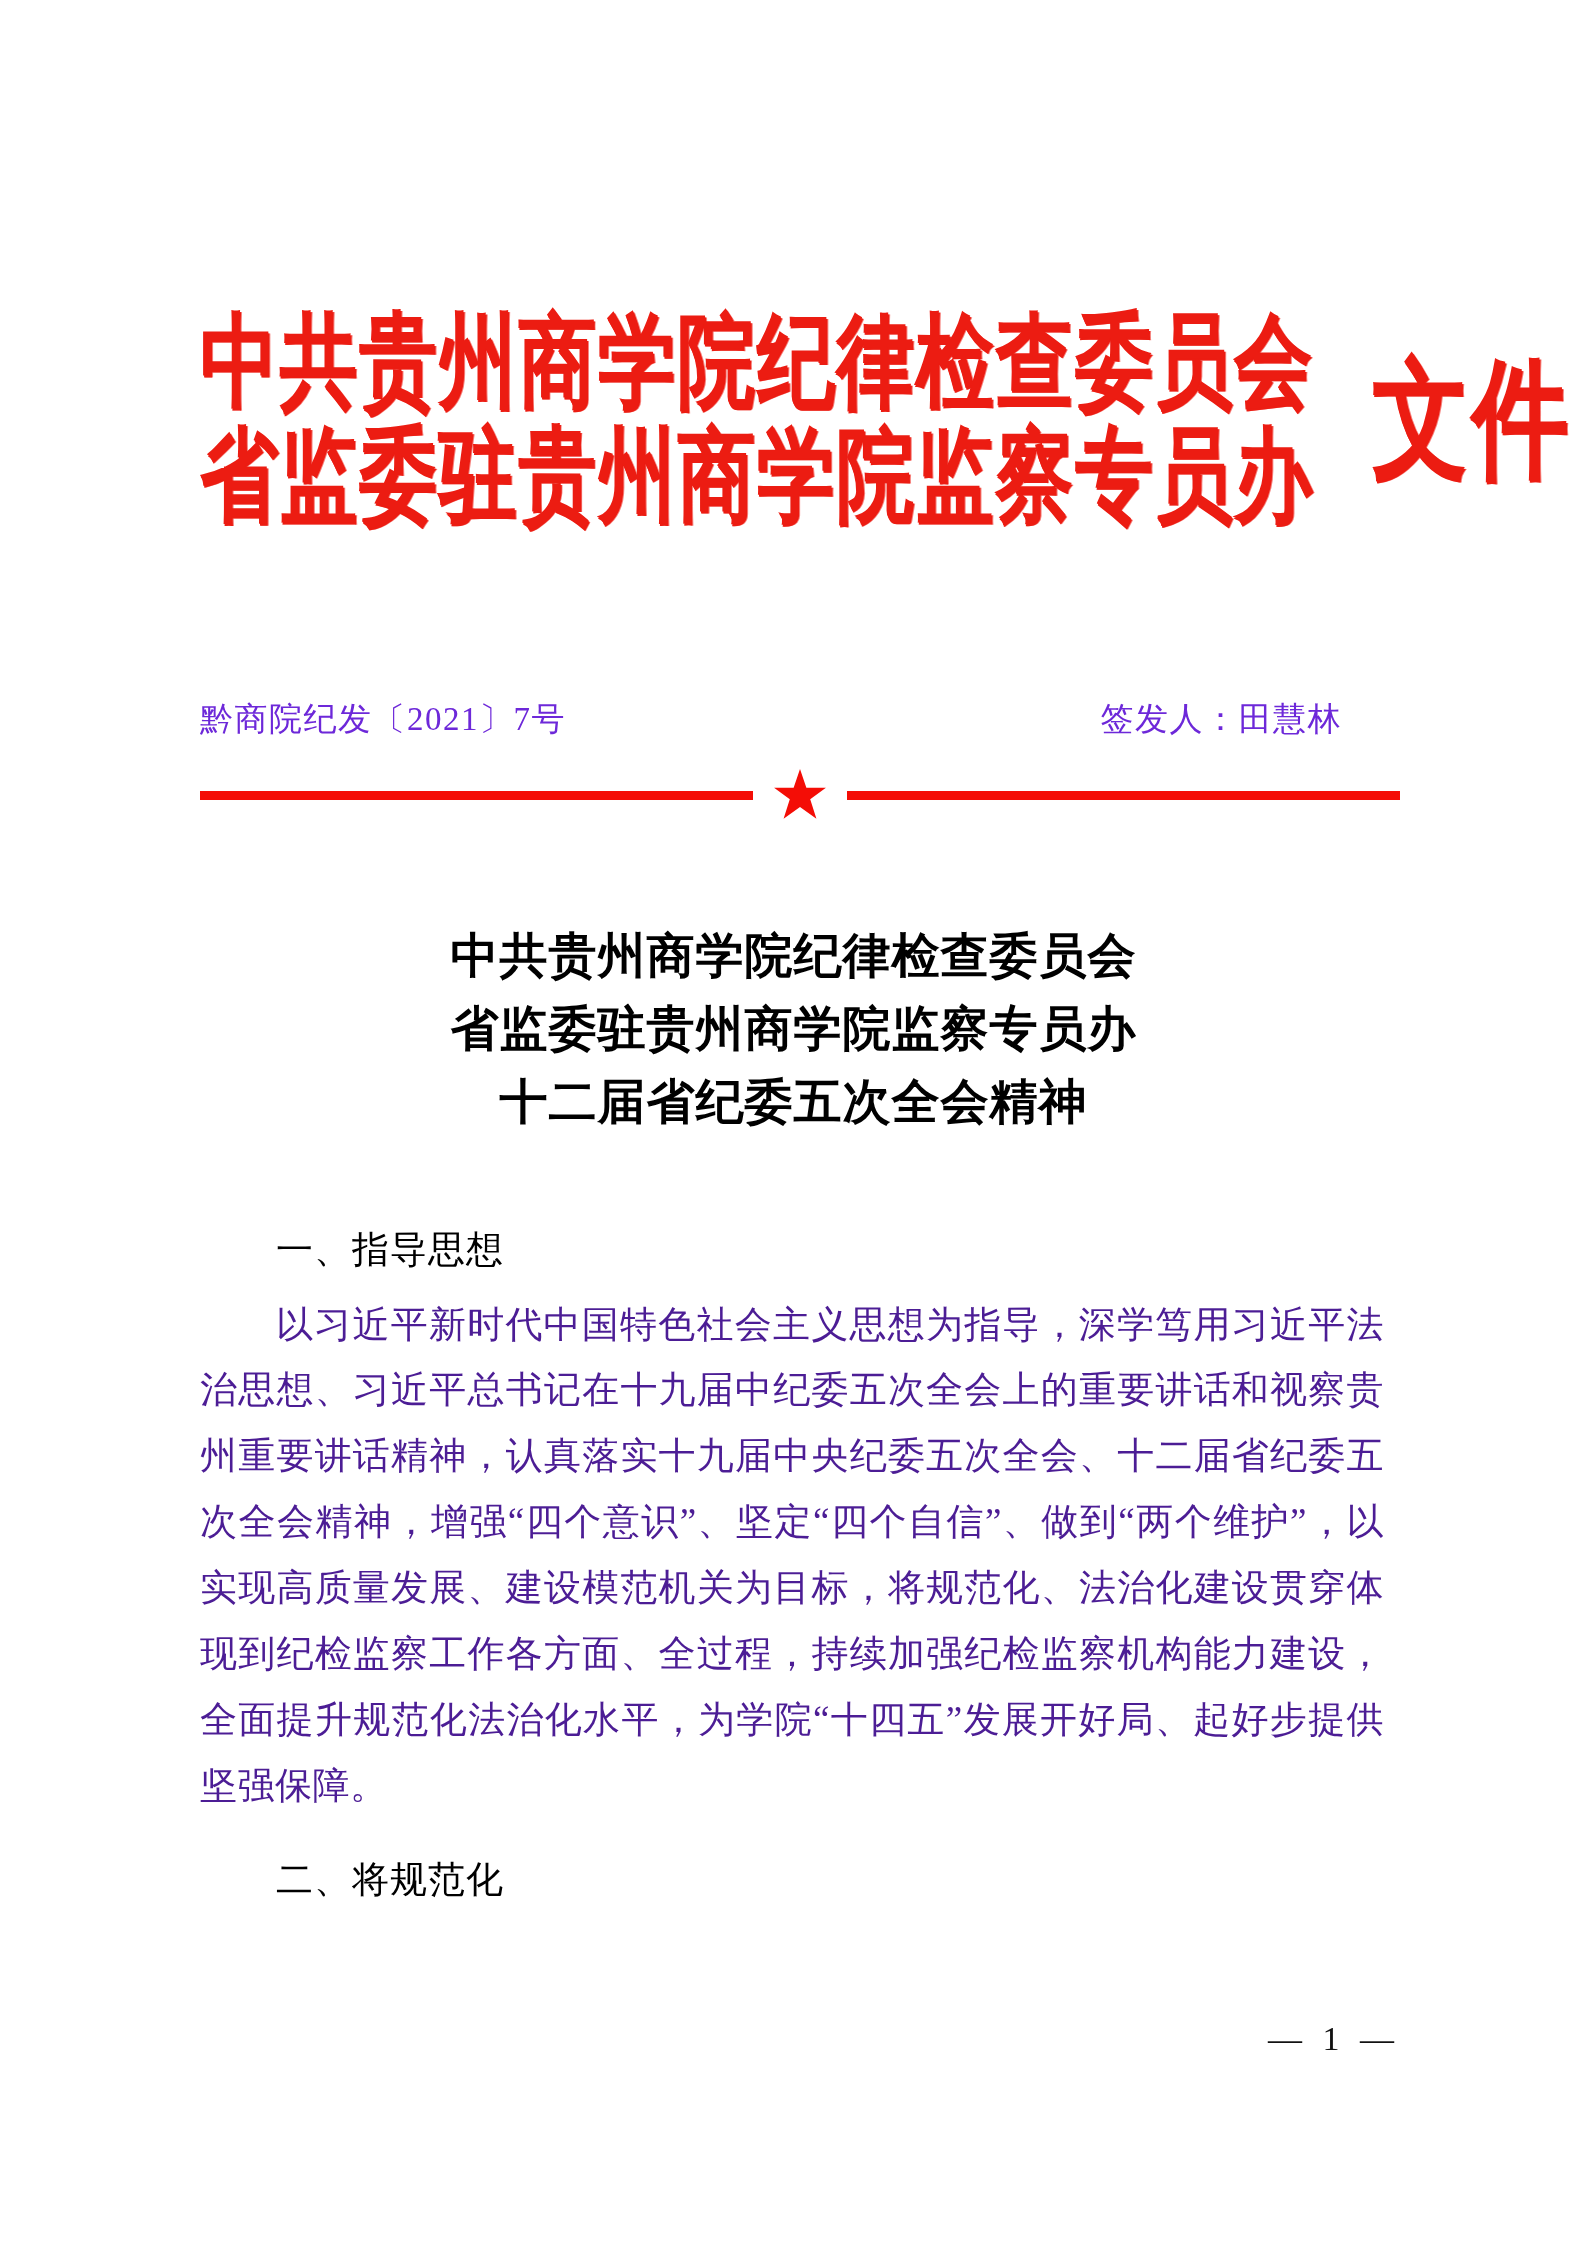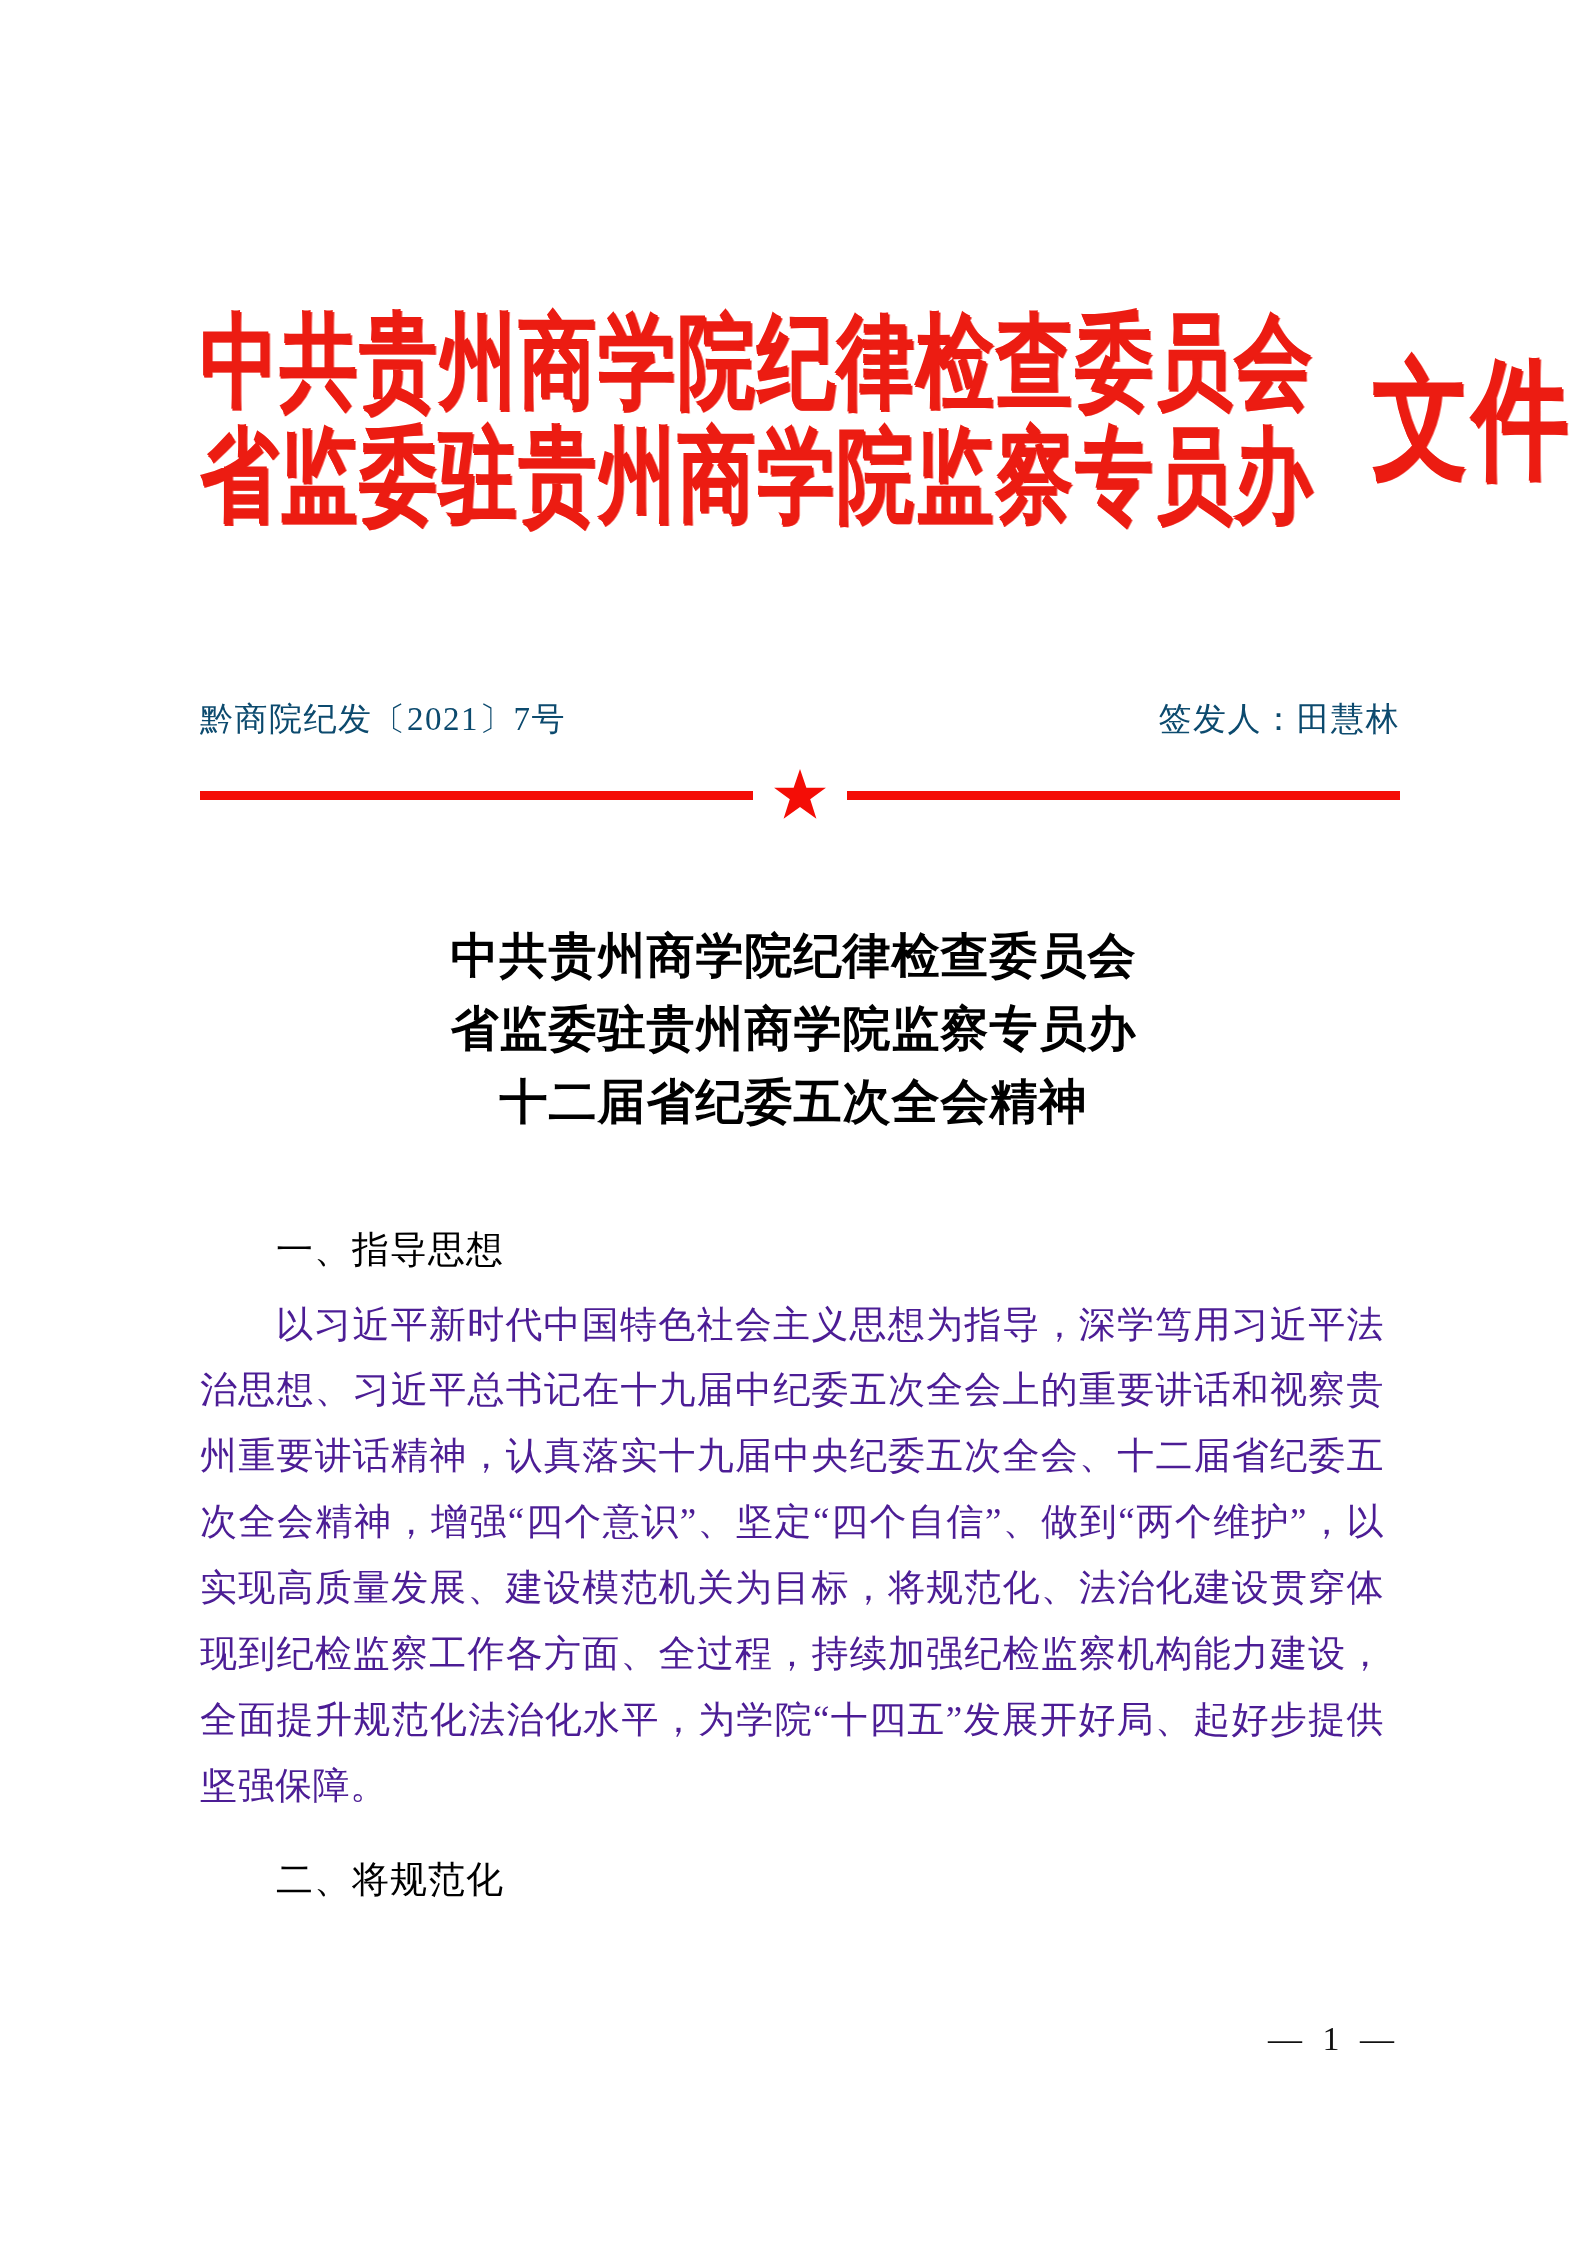--- a/index.html
+++ b/index.html
@@ -71,25 +71,26 @@
     top: 697px;
     width: 1200px;
     display: flex;
     flex-direction: row;
     align-items: baseline;
     justify-content: space-between;
   }
   .docnum, .signer {
     font-family: "Liberation Serif", "DejaVu Serif", serif;
     font-size: 33px;
-    color: #0c4a6e;
+    color: #6d28d9;
     letter-spacing: 1.5px;
     white-space: nowrap;
   }
   .signer {
+    margin-right: 58px;
   }
 
   
   .redrule {
     position: absolute;
     left: 200px;
     top: 782px;
     width: 1200px;
     height: 26px;
   }

